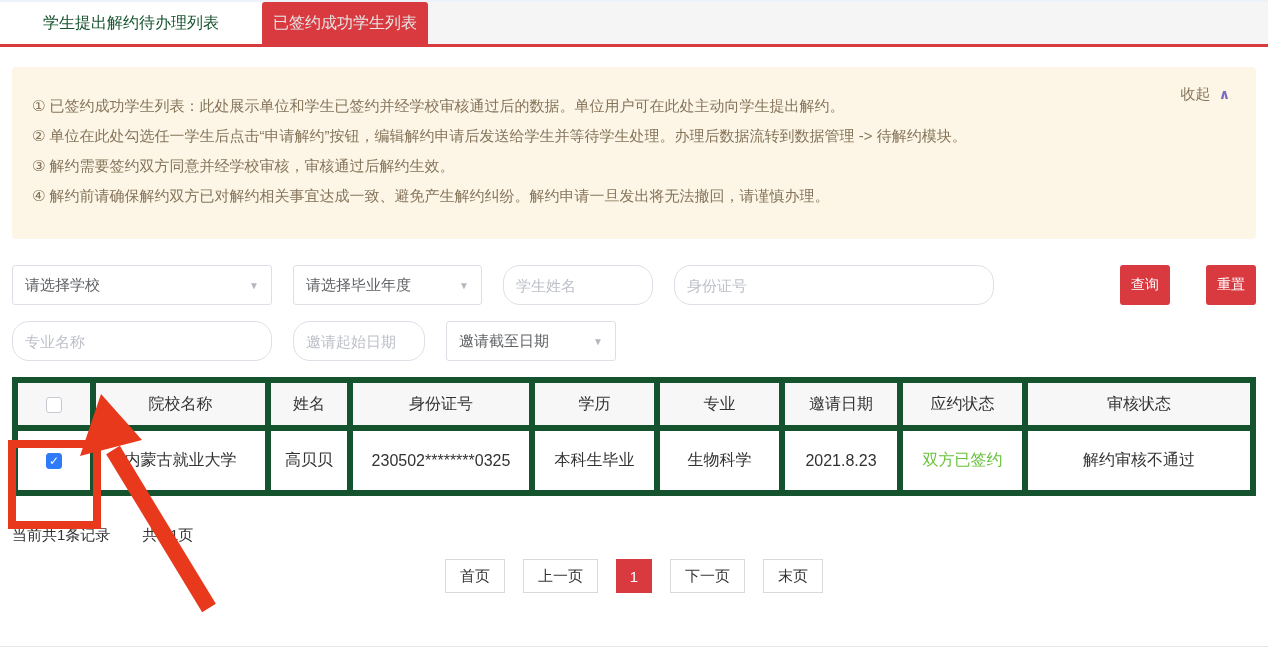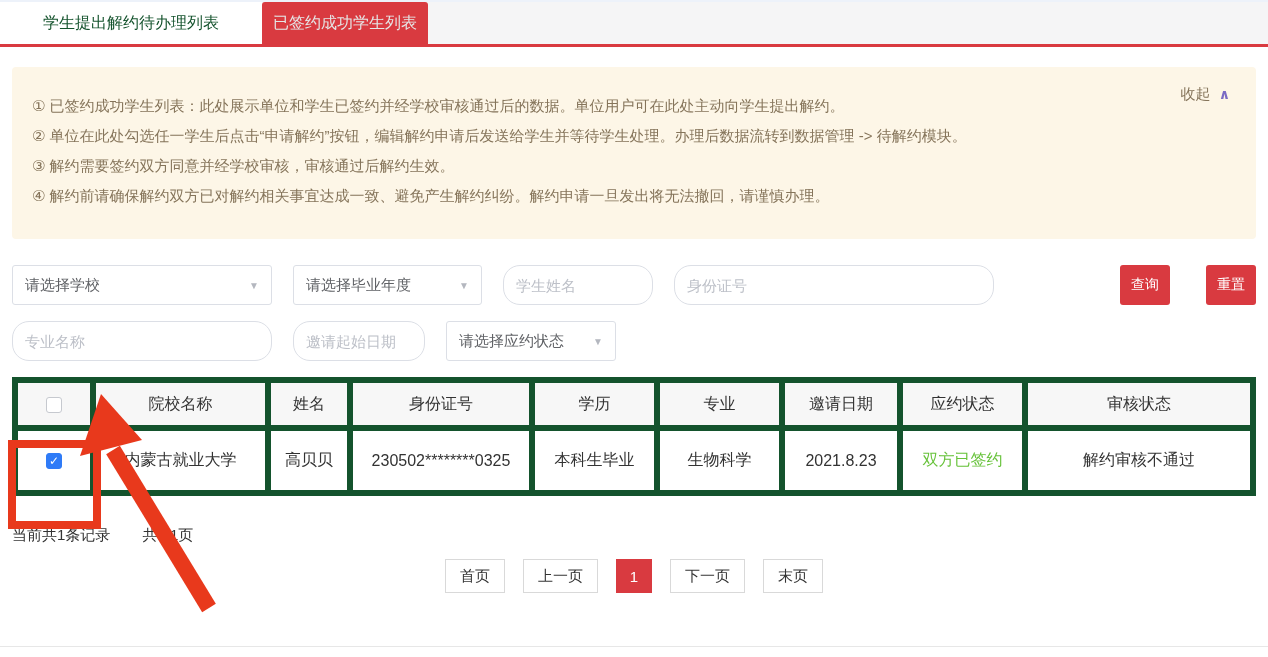--- a/index.html
+++ b/index.html
@@ -215,21 +215,21 @@
       <input class="input w150" placeholder="学生姓名" style="">
       <input class="input w320" placeholder="身份证号" style="">
       <button class="btn btn-search">查询</button>
       <button class="btn btn-reset">重置</button>
     </div>
 
     <div class="filter-row row2">
       <input class="input w260" placeholder="专业名称" style="">
       <input class="input w152" placeholder="邀请起始日期" style="">
       <div class="select w170">
-        <span>请选择应约状态</span>
+        <span>邀请截至日期</span>
         <span class="sel-caret">▼</span>
       </div>
     </div>
 
 
     <table class="data">
       <colgroup>
         <col style="width:78px">
           <col style="width:175px">
           <col style="width:82px">

